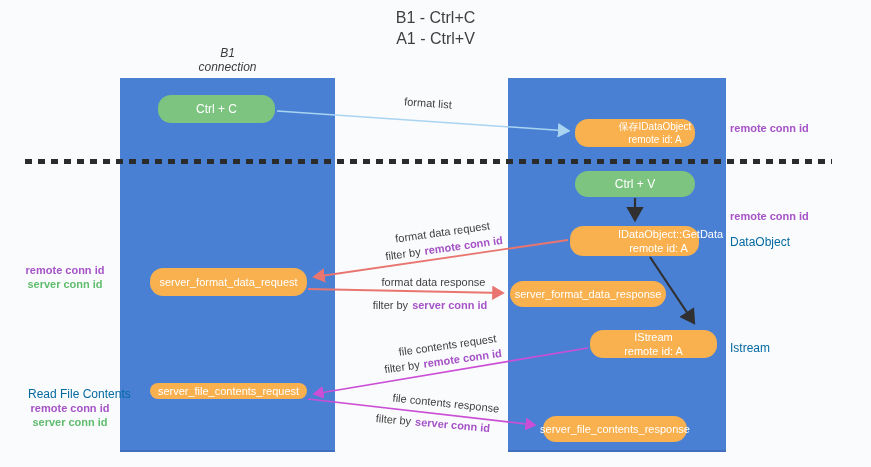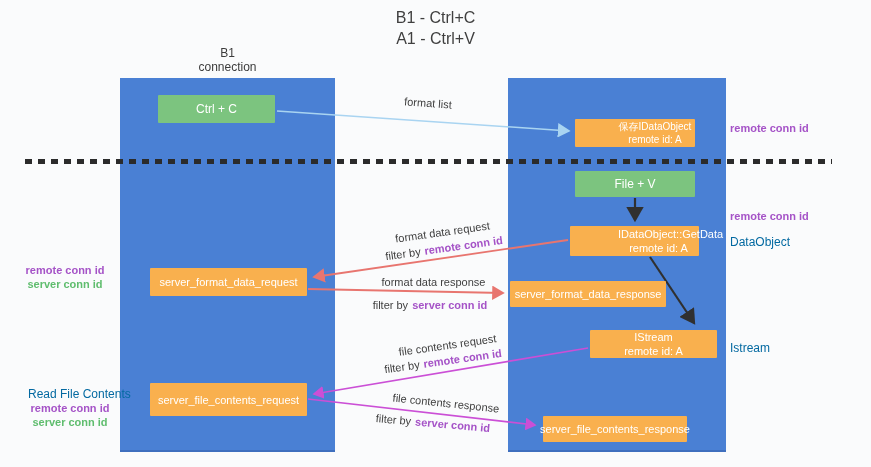--- a/index.html
+++ b/index.html
@@ -9,50 +9,50 @@
     background:#fafbfc; overflow:hidden;
     font-family:"Liberation Sans", sans-serif;
   }
   .title {
     position:absolute; left:0; top:7; width:100%;
     top:7px; text-align:center; color:#3f3f3f;
     font-size:16px; line-height:21px;
   }
   .lane-header {
     position:absolute; top:46px; text-align:center;
-    font-size:12px; line-height:14px; color:#3c3c3c;
+    font-size:12px; line-height:14px; color:#3c3c3c;font-style:italic;
   }
   .lane-header.left { left:120px; width:215px; }
   .lane-header.right { left:508px; width:218px; }
   .lane {
     position:absolute; top:78px; height:374px;
     background:#4a80d4; border-bottom:2px solid #3f6fbe;
   }
   .lane.left { left:120px; width:215px; }
   .lane.right { left:508px; width:218px; }
   .dashline {
     position:absolute; left:25px; top:159px; width:807px; height:5px;
     background:repeating-linear-gradient(90deg,#2b2b2b 0 7px,transparent 7px 13px);
   }
   .box {
     position:absolute; display:flex; flex-direction:column;
     align-items:center; justify-content:center;
-    color:#ffffff; text-align:center; border-radius:1px;
+    color:#ffffff; text-align:center; border-radius:13px;
   }
   .box.green { background:#7cc47f; font-size:12px; }
   .box.orange { background:#f9b04e; }
   .box .l1, .box .l2 { display:block; width:100%; }
   .box-ctrl-c   { left:158px; top:95px;  width:117px; height:28px; }
   .box-saveobj  { left:575px; top:119px; width:120px; height:28px; font-size:10px; line-height:13px;padding-left:40px; }
   .box-ctrl-v   { left:575px; top:171px; width:120px; height:26px; }
   .box-getdata  { left:570px; top:226px; width:129px; height:30px; font-size:11px; line-height:14px;padding-left:48px; }
   .box-fmt-req  { left:150px; top:268px; width:157px; height:28px; font-size:11px; }
   .box-fmt-resp { left:510px; top:281px; width:156px; height:26px; font-size:11px; }
   .box-istream  { left:590px; top:330px; width:127px; height:28px; font-size:11px; line-height:14px; }
-  .box-file-req { left:150px; top:383px; width:157px; height:33px; font-size:11px; }
+  .box-file-req { left:150px; top:383px; width:157px; height:16px; font-size:11px; }
   .box-file-resp{ left:543px; top:416px; width:144px; height:26px; font-size:11px; }
   .side-label { position:absolute; font-size:12px; color:#0369a1; white-space:nowrap; }
   .side-label.purple { color:#a553c7; font-weight:bold; font-size:11px; }
   .left-ids {
     position:absolute; text-align:center; font-size:11px; font-weight:bold;
     line-height:14px; white-space:nowrap;
   }
   .left-ids .purple { color:#a553c7; display:block; }
   .left-ids .green  { color:#5fbd6e; display:block; }
   .arrow-label {
@@ -110,21 +110,21 @@
   <div class="box green box-ctrl-c">
     <span>Ctrl + C</span>
   </div>
 
   <div class="box orange box-saveobj">
     <span class="l1">保存IDataObject</span>
     <span class="l2">remote id: A</span>
   </div>
 
   <div class="box green box-ctrl-v">
-    <span>File + V</span>
+    <span>Ctrl + V</span>
   </div>
 
   <div class="box orange box-getdata">
     <span class="l1">IDataObject::GetData</span>
     <span class="l2">remote id: A</span>
   </div>
 
   <div class="box orange box-fmt-req">
     <span>server_format_data_request</span>
   </div>

